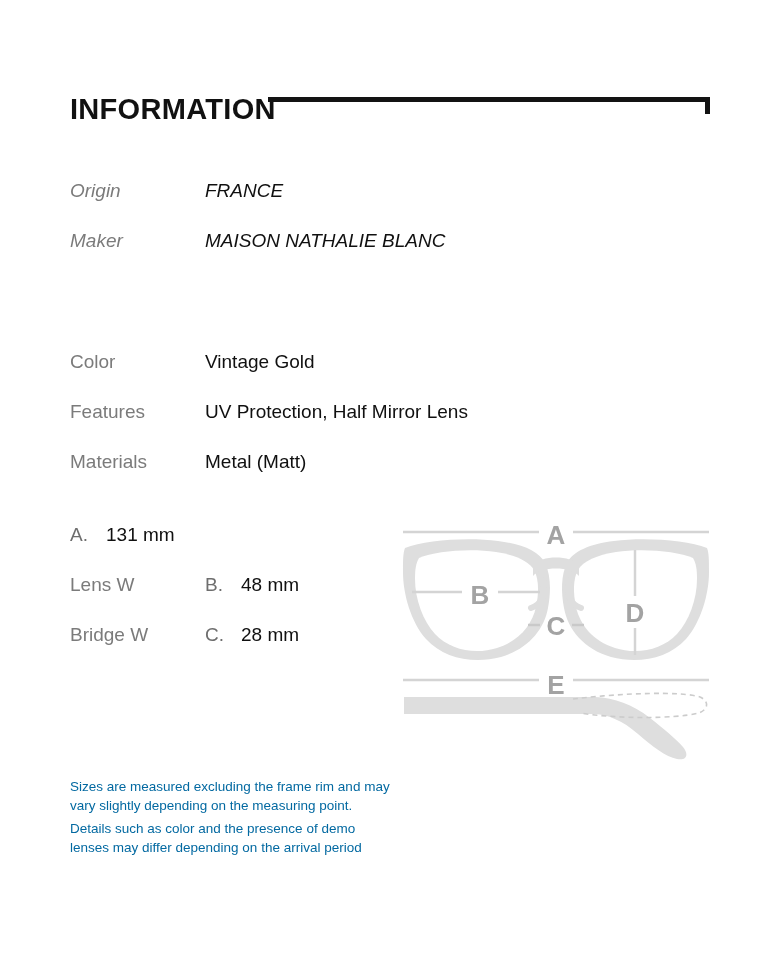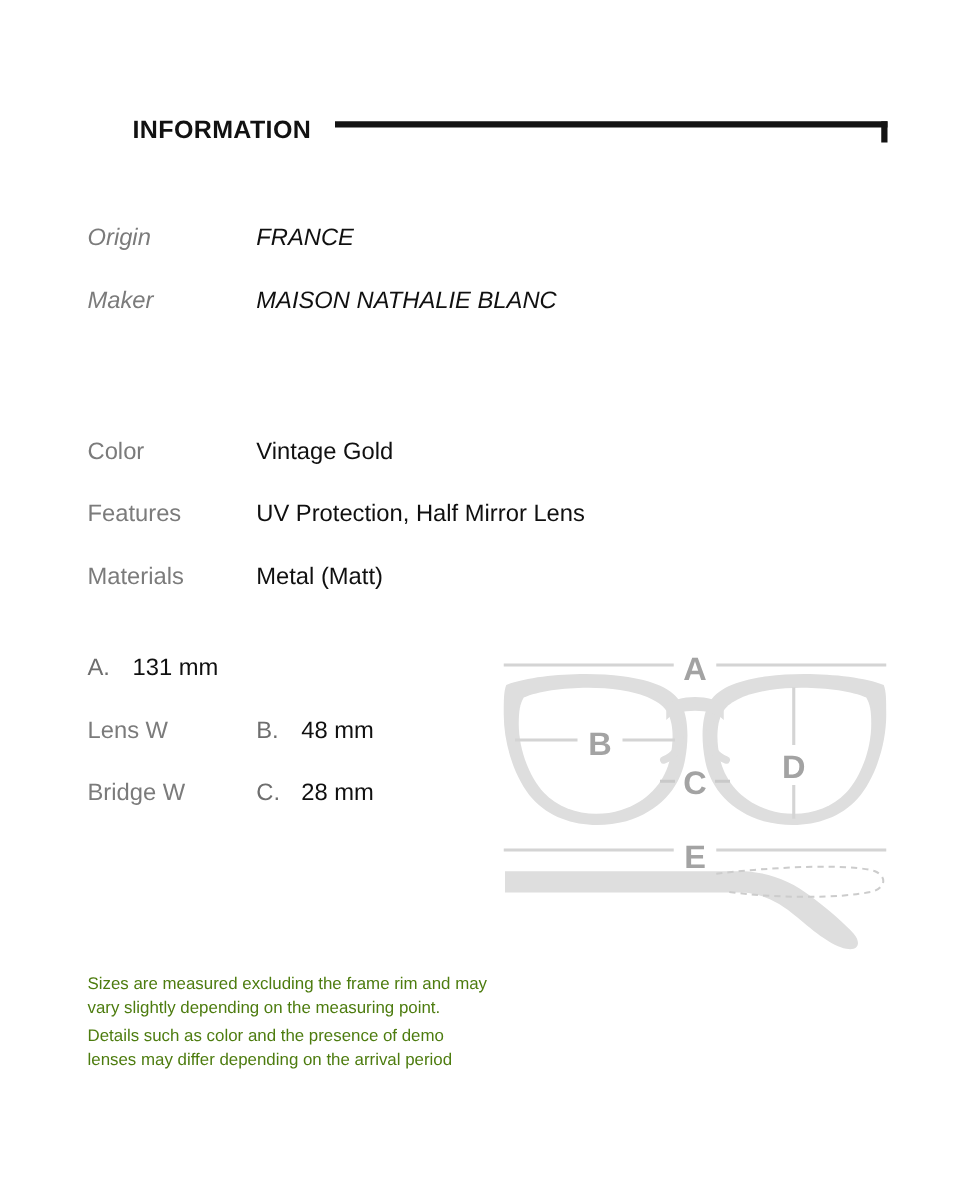--- a/index.html
+++ b/index.html
@@ -10,25 +10,24 @@
     width: 780px;
     height: 955px;
     background: #ffffff;
     overflow: hidden;
   }
   
   .page-title {
     position: absolute;
     left: 70px;
     top: 93px;
-    font-size: 20px;
+    font-size: 29px;
     font-weight: 700;
     color: #111111;
     letter-spacing: 0.3px;
-    margin-left: 36px;
   }
   .title-rule {
     position: absolute;
     left: 268px;
     top: 97px;
     width: 442px;
     height: 17px;
     border-top: 5px solid #131313;
     border-right: 5px solid #131313;
   }
@@ -73,21 +72,21 @@
     fill: #a3a3a3;
   }
   
   .notes {
     position: absolute;
     left: 70px;
     top: 777px;
     width: 420px;
     font-size: 13.5px;
     line-height: 19px;
-    color: #4d7c0f;
+    color: #0369a1;
   }
   .note-para { margin-bottom: 4px; }
 </style>
 </head>
 <body>
 
 <div class="page">
 
   <h1 class="page-title">INFORMATION</h1>
   <div class="title-rule"></div>

